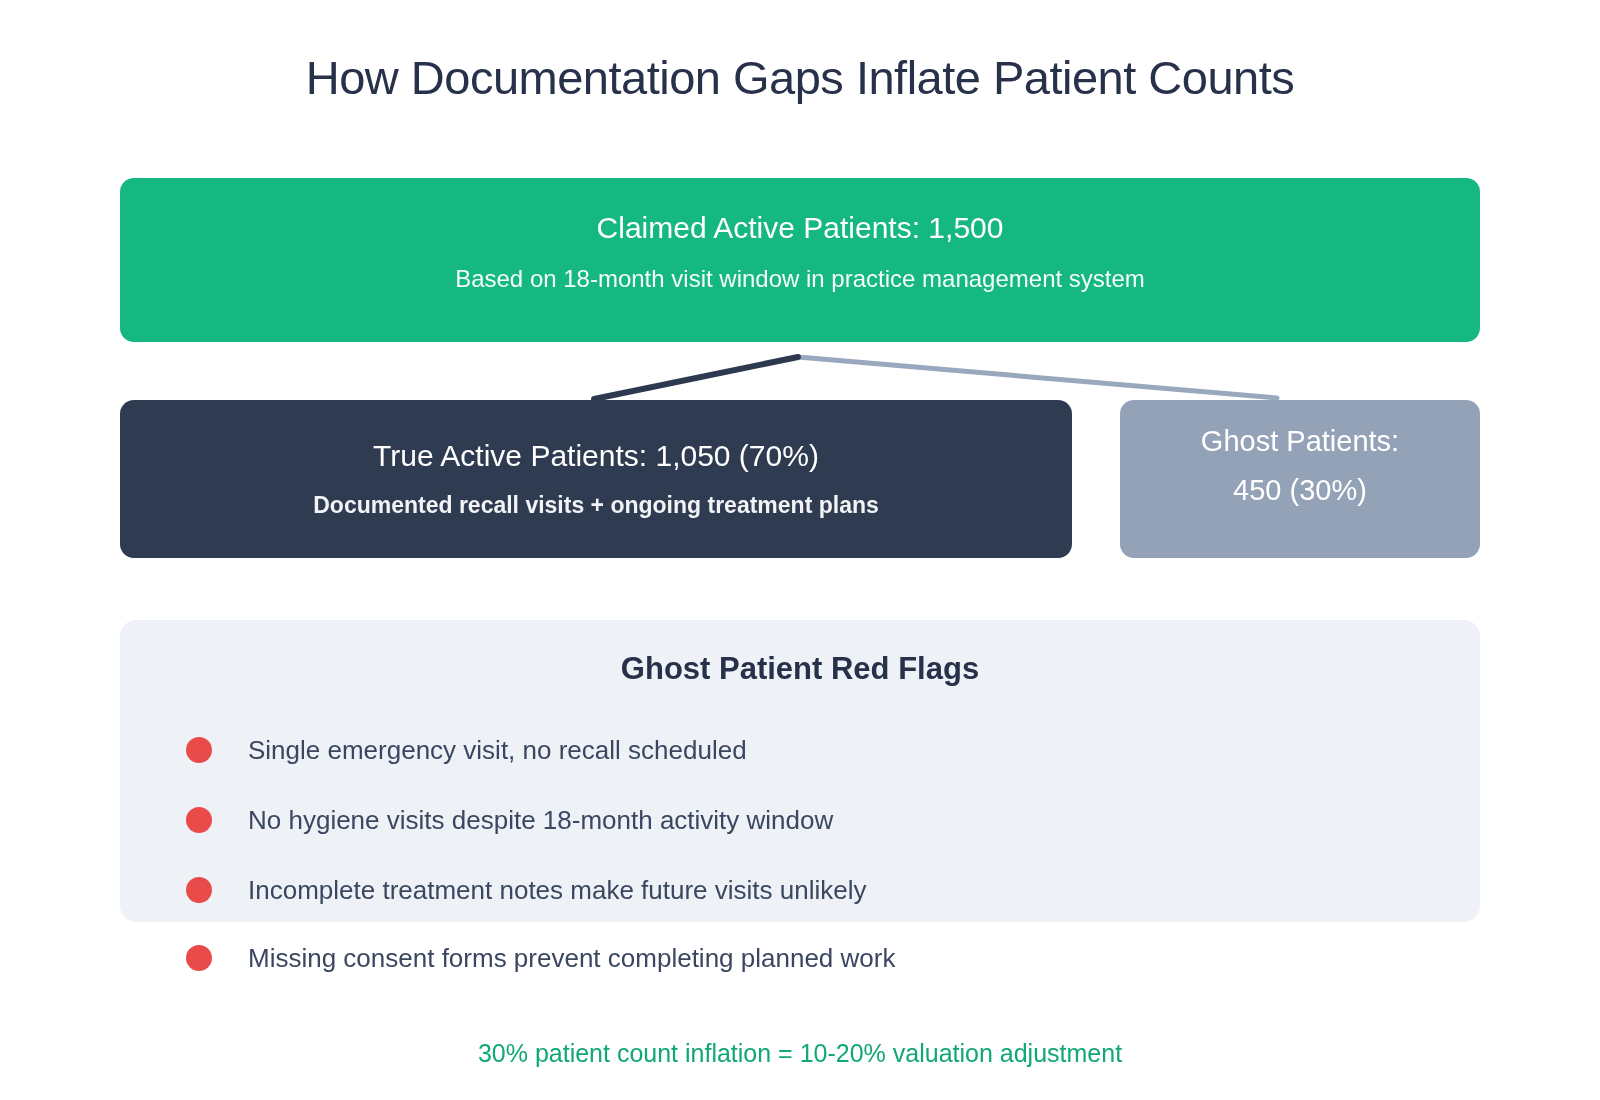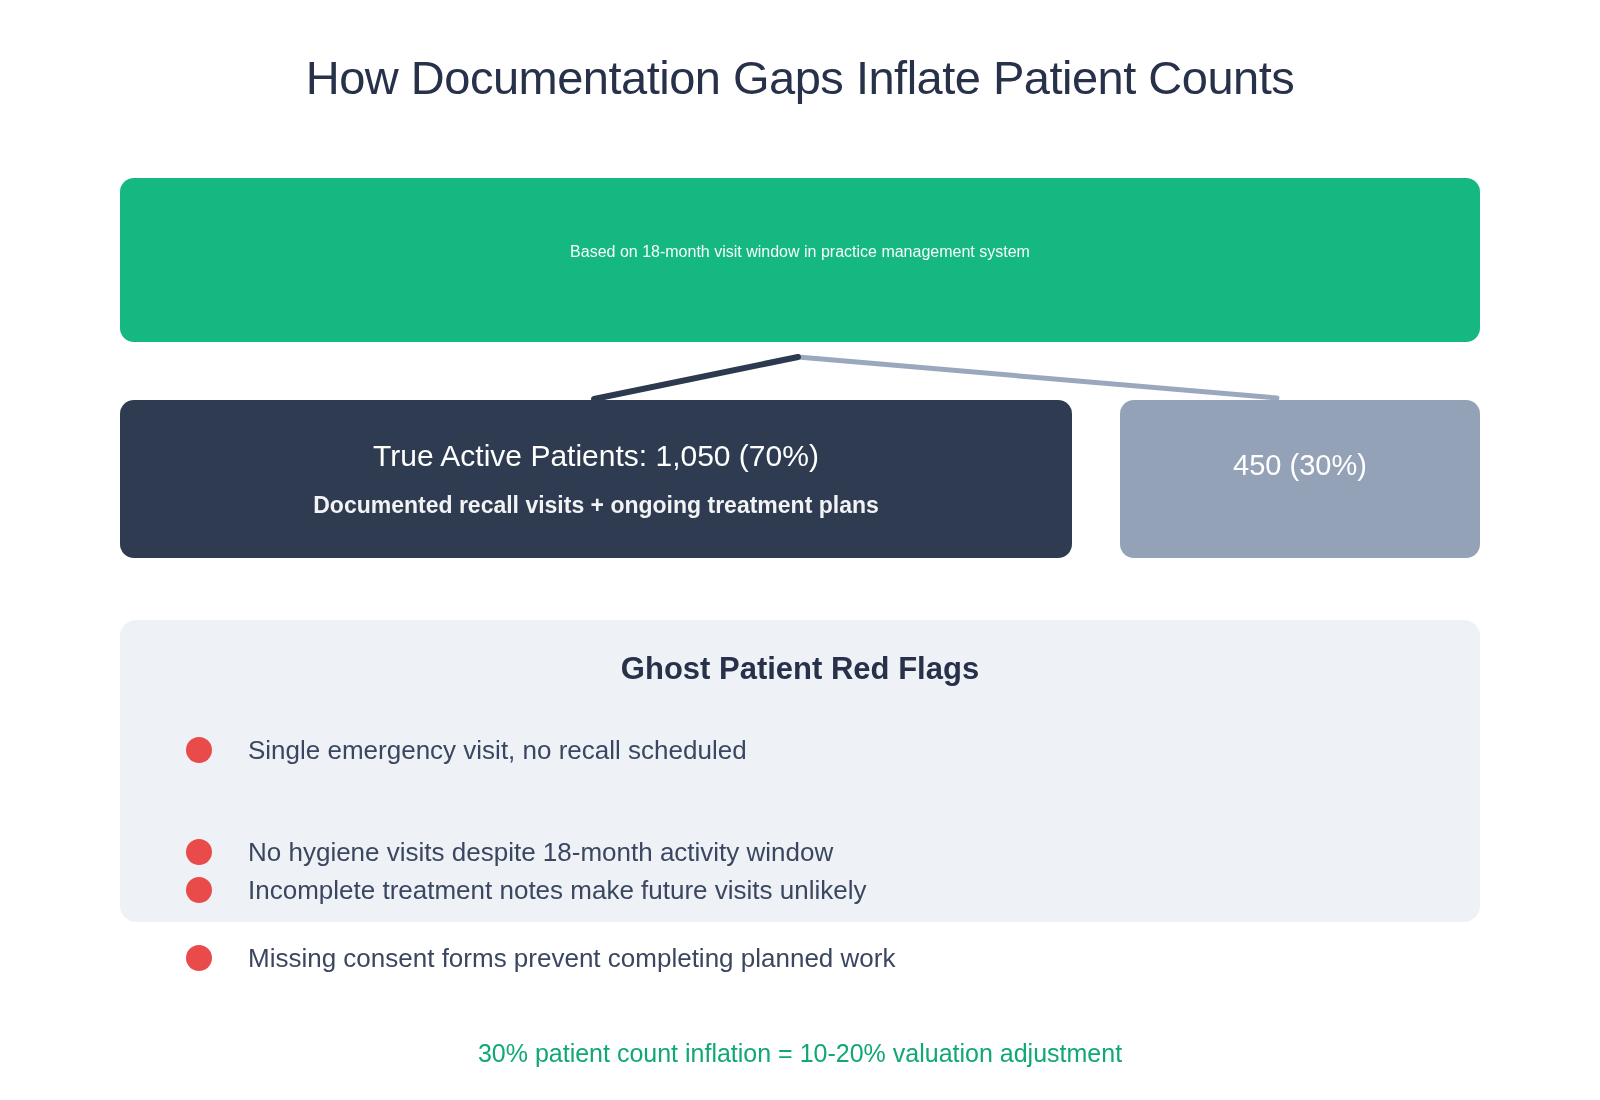--- a/index.html
+++ b/index.html
@@ -31,21 +31,21 @@
     text-align: center;
   }
 
   .box-green {
     left: 120px; top: 178px; width: 1360px; height: 164px;
     background: #15b880;
     padding-bottom: 16px;
     gap: 18px;
   }
   .box-green .box-heading { font-size: 30px; font-weight: 500; color: #ffffff; line-height: 36px; }
-  .box-green .box-sub { font-size: 16px; font-weight: 400; color: rgba(255,255,255,0.96); line-height: 30px; text-align: center; }
+  .box-green .box-sub { font-size: 24px; font-weight: 400; color: rgba(255,255,255,0.96); line-height: 30px; text-align: center; }
 
   .connector-svg {
     position: absolute; left: 0; top: 0; width: 1600px; height: 1100px;
     pointer-events: none;
   }
 
   .box-dark {
     left: 120px; top: 400px; width: 952px; height: 158px;
     background: #2e3b50;
     gap: 17px;
@@ -77,21 +77,21 @@
   }
   .flag-row {
     position: absolute;
     left: 66px;
     height: 30px;
     display: flex;
     align-items: center;
     gap: 36px;
   }
   .flag-row:nth-of-type(2) { top: 115px; }
-  .flag-row:nth-of-type(3) { top: 185px; margin-top: 32px; }
+  .flag-row:nth-of-type(3) { top: 185px; }
   .flag-row:nth-of-type(4) { top: 255px; align-items: center; }
   .flag-row:nth-of-type(5) { top: 323px; }
   .flag-dot {
     width: 26px; height: 26px;
     border-radius: 50%;
     background: #e94b4b;
     flex: 0 0 auto;
   }
   .flag-text {
     font-size: 26px;
@@ -112,34 +112,36 @@
   }
 </style>
 </head>
 <body>
 
 <div class="canvas">
 
   <h1 class="page-title">How Documentation Gaps Inflate Patient Counts</h1>
 
   <div class="box box-green">
+    <div class="box-heading">Claimed Active Patients: 1,500</div>
     <div class="box-sub">Based on 18-month visit window in practice management system</div>
   </div>
 
   <svg class="connector-svg" viewBox="0 0 1600 1100" xmlns="http://www.w3.org/2000/svg">
     <line x1="798" y1="357" x2="1277" y2="398" stroke="#9aa8bd" stroke-width="5" stroke-linecap="round"></line>
     <line x1="798" y1="357" x2="594" y2="399" stroke="#2c394e" stroke-width="6" stroke-linecap="round"></line>
   </svg>
 
   <div class="box box-dark">
     <div class="box-heading">True Active Patients: 1,050 (70%)</div>
     <div class="box-sub">Documented recall visits + ongoing treatment plans</div>
   </div>
 
   <div class="box box-gray">
+    <div class="ghost-line">Ghost Patients:</div>
     <div class="ghost-line">450 (30%)</div>
   </div>
 
   <div class="panel-light">
     <div class="panel-heading">Ghost Patient Red Flags</div>
 
     <div class="flag-row">
       <span class="flag-dot"></span>
       <span class="flag-text">Single emergency visit, no recall scheduled</span>
     </div>

